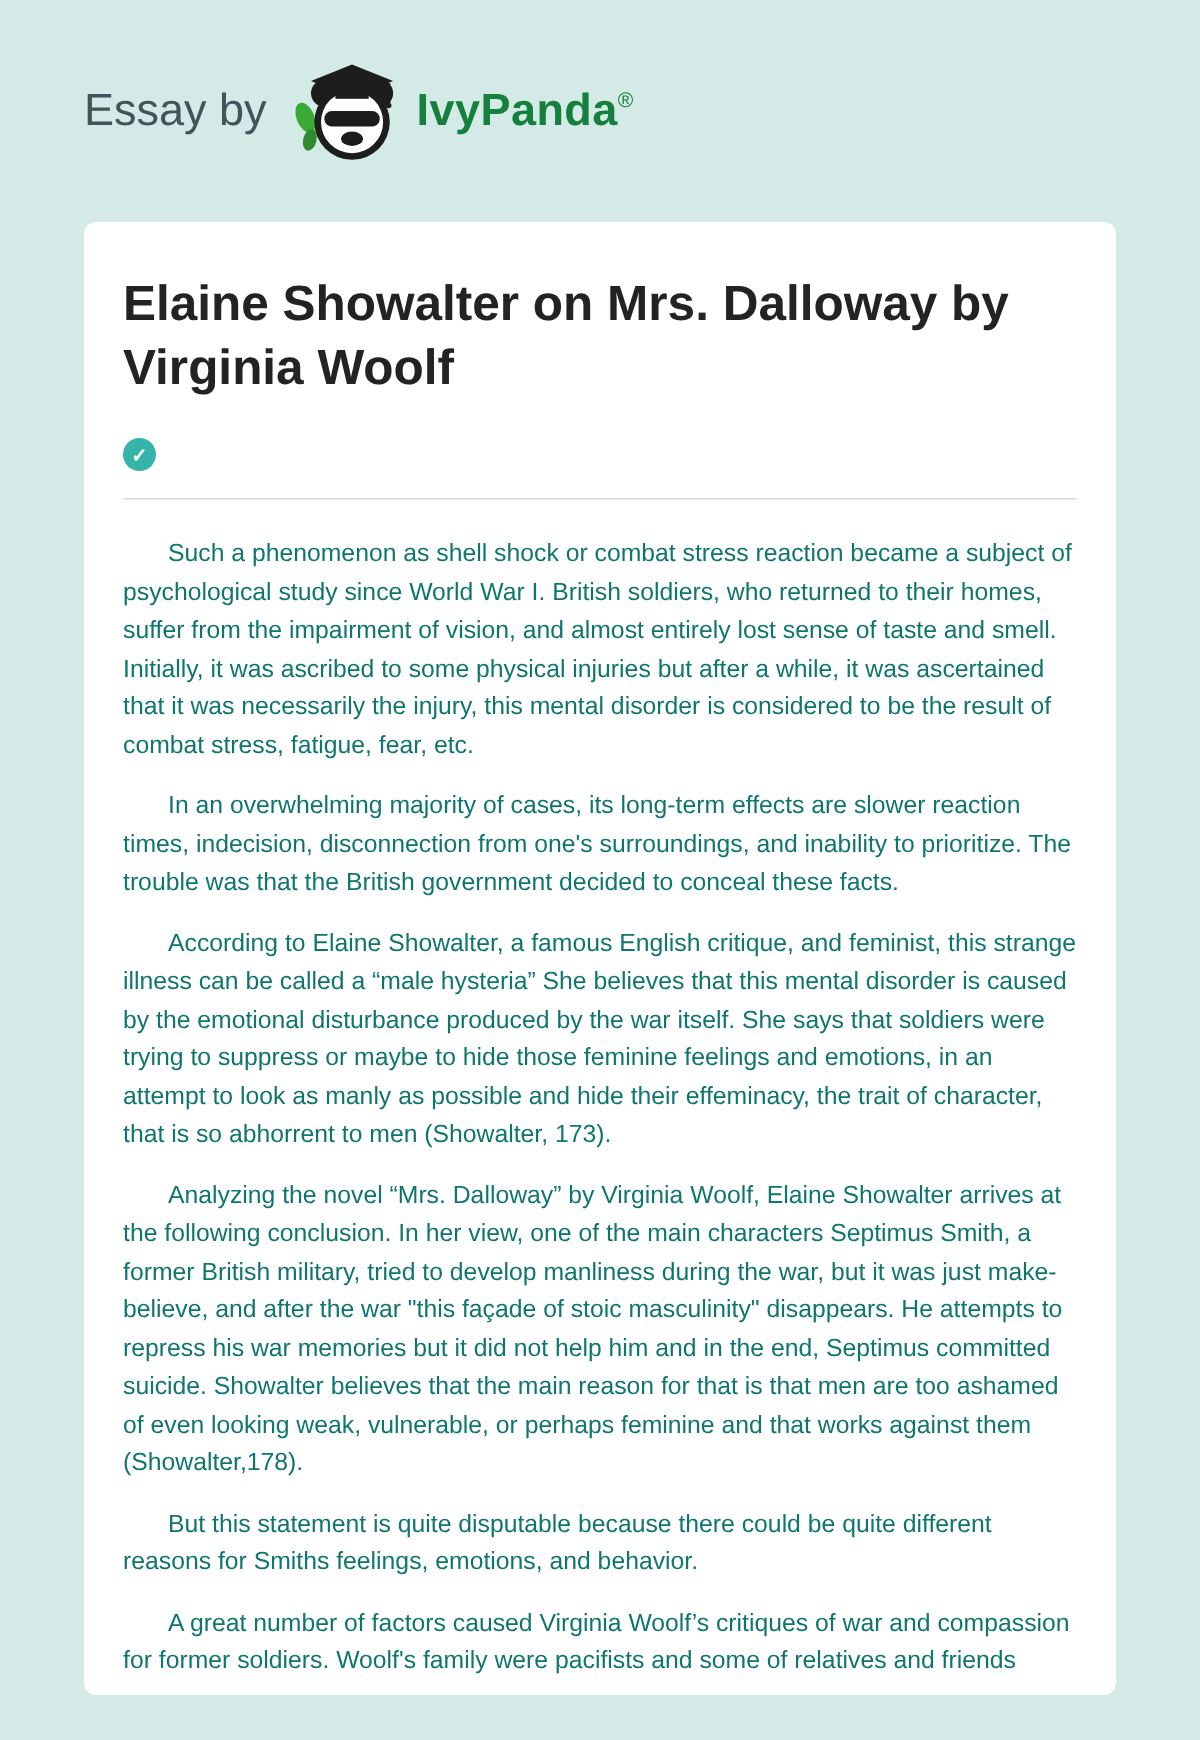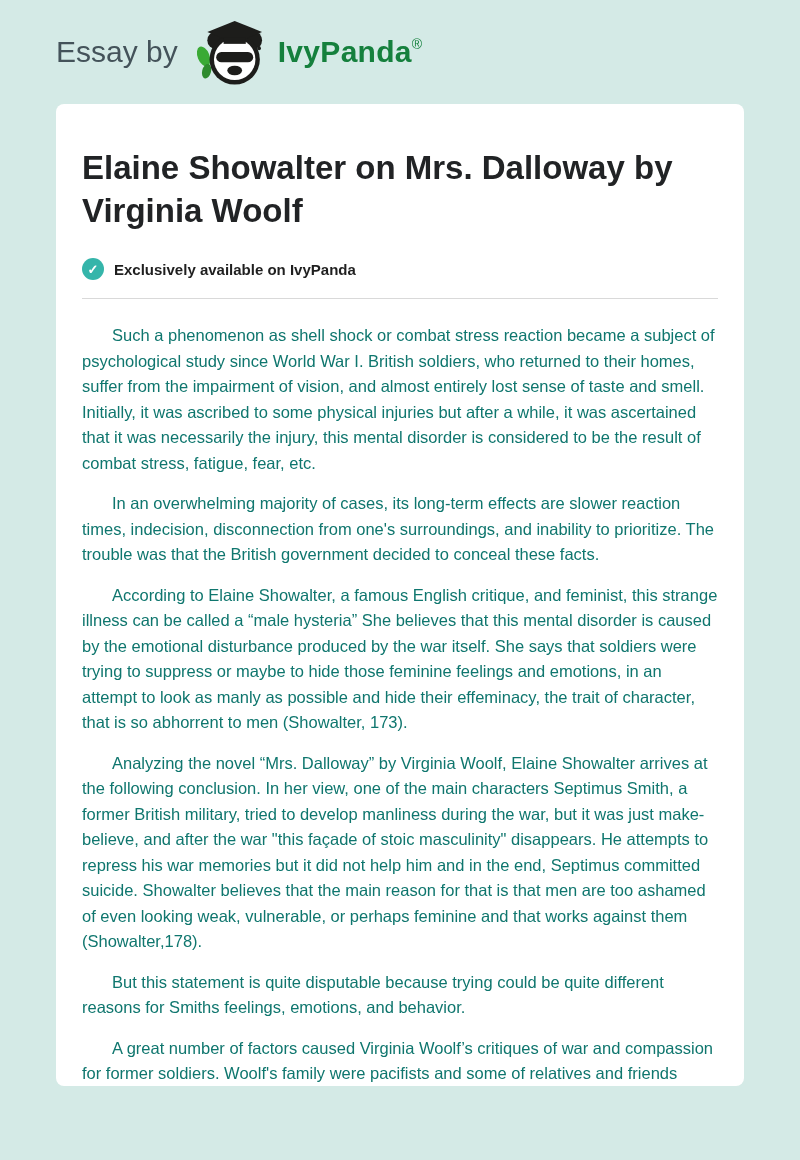--- a/index.html
+++ b/index.html
@@ -5,21 +5,21 @@
   * { margin: 0; padding: 0; box-sizing: border-box; }
   html, body { width: 800px; height: 1160px; overflow: hidden; }
   body {
     background: #d4eae6;
     font-family: "Liberation Sans", sans-serif;
     -webkit-font-smoothing: antialiased;
   }
 
   
   .header {
-    height: 104px;
+    height: 148px;
     display: flex;
     align-items: center;
     padding-left: 56px;
   }
   .essay-by {
     font-size: 30px;
     color: #44535a;
     margin-right: 16px;
   }
   .logo {
@@ -44,21 +44,21 @@
     line-height: 1;
     margin-top: 2px;
   }
 
   
   .card {
     margin: 0 56px;
     height: 982px;
     background: #ffffff;
     border-radius: 8px;
-    padding: 42px 26px 40px 26px;
+    padding: 32px 26px 40px 26px;
     overflow: hidden;
   }
   .title {
     font-size: 33px;
     line-height: 43px;
     font-weight: 700;
     color: #212325;
     margin: 0 0 26px 0;
   }
   .badge-row {
@@ -135,29 +135,28 @@
       <sup>®</sup>
     </span>
   </div>
 
   <div class="card">
 
     <h1 class="title">Elaine Showalter on Mrs. Dalloway by Virginia Woolf</h1>
 
     <div class="badge-row">
       <span class="check-circle">✓</span>
-      <span class="badge-label">Exclusively available on IvyPanda</span>
     </div>
 
     <hr class="divider">
 
     <div class="essay">
       <p>Such a phenomenon as shell shock or combat stress reaction became a subject of psychological study since World War I. British soldiers, who returned to their homes, suffer from the impairment of vision, and almost entirely lost sense of taste and smell. Initially, it was ascribed to some physical injuries but after a while, it was ascertained that it was necessarily the injury, this mental disorder is considered to be the result of combat stress, fatigue, fear, etc.</p>
       <p>In an overwhelming majority of cases, its long-term effects are slower reaction times, indecision, disconnection from one's surroundings, and inability to prioritize. The trouble was that the British government decided to conceal these facts.</p>
       <p>According to Elaine Showalter, a famous English critique, and feminist, this strange illness can be called a “male hysteria” She believes that this mental disorder is caused by the emotional disturbance produced by the war itself. She says that soldiers were trying to suppress or maybe to hide those feminine feelings and emotions, in an attempt to look as manly as possible and hide their effeminacy, the trait of character, that is so abhorrent to men (Showalter, 173).</p>
       <p>Analyzing the novel “Mrs. Dalloway” by Virginia Woolf, Elaine Showalter arrives at the following conclusion. In her view, one of the main characters Septimus Smith, a former British military, tried to develop manliness during the war, but it was just make-believe, and after the war "this façade of stoic masculinity" disappears. He attempts to repress his war memories but it did not help him and in the end, Septimus committed suicide. Showalter believes that the main reason for that is that men are too ashamed of even looking weak, vulnerable, or perhaps feminine and that works against them (Showalter,178).</p>
-      <p>But this statement is quite disputable because trying could be quite different reasons for Smiths feelings, emotions, and behavior.</p>
+      <p>But this statement is quite disputable because there could be quite different reasons for Smiths feelings, emotions, and behavior.</p>
       <p>A great number of factors caused Virginia Woolf’s critiques of war and compassion for former soldiers. Woolf's family were pacifists and some of relatives and friends</p>
     </div>
 
   </div>
 
 </div>
 
 </body></html>

